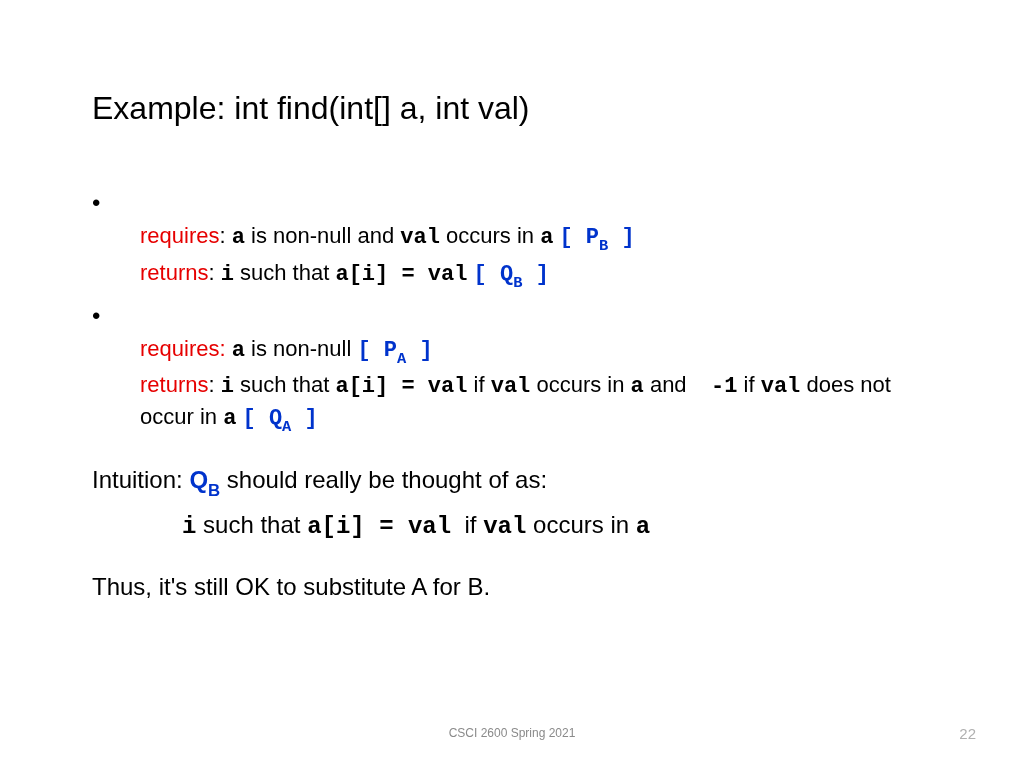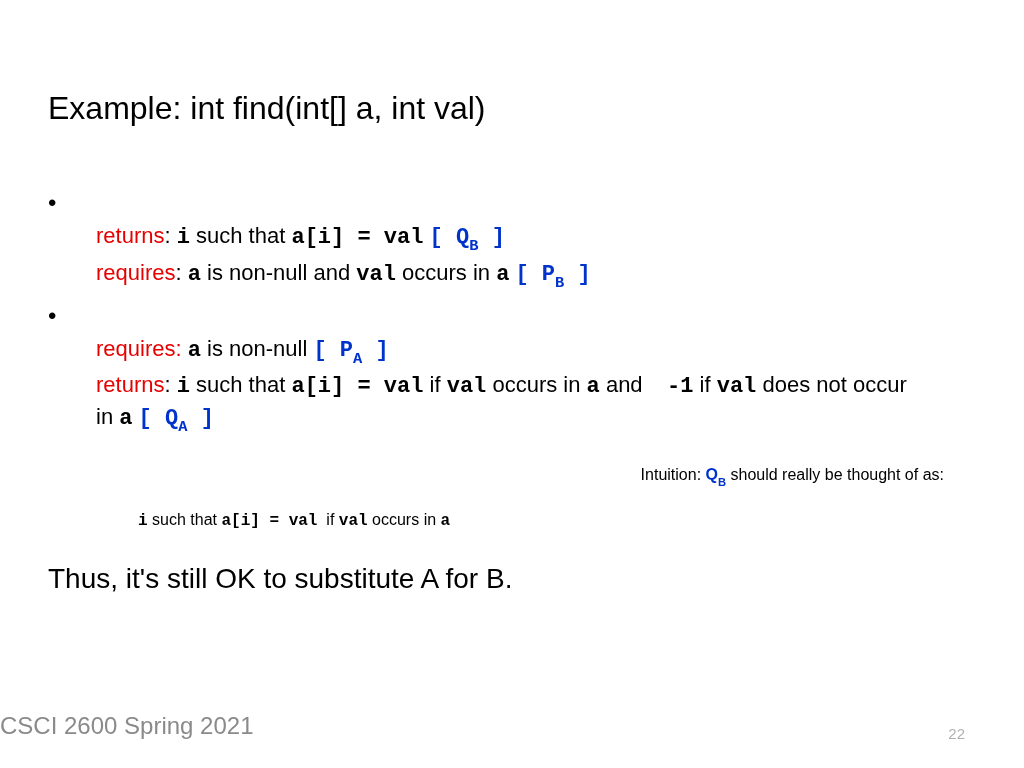--- a/index.html
+++ b/index.html
@@ -6,21 +6,21 @@
   body {
     width: 1024px;
     height: 768px;
     background: #fff;
     font-family: Arial, Helvetica, sans-serif;
     color: #000;
     position: relative;
     overflow: hidden;
   }
   .slide {
-    padding: 90px 80px 40px 48px;
+    padding: 90px 80px 40px 92px;
     width: 100%;
     height: 100%;
     position: relative;
   }
   .title {
     font-size: 32px;
     font-weight: normal;
     margin-bottom: 60px;
   }
   .content {
@@ -40,79 +40,79 @@
     font-size: 22px;
     margin-bottom: 2px;
   }
   .red { color: #e60000; }
   .blue { color: #0033cc; font-weight: bold; }
   .mono { font-family: "Courier New", Courier, monospace; font-weight: bold; }
   .subsc { font-size: 0.7em; vertical-align: sub; position: relative; top: 0.1em; }
   .gap { height: 26px; }
   .bottom-line {
     margin-top: 28px;
-    font-size: 28px;
+    font-size: 24px;
   }
   .intuition-sub {
     margin-left: 90px;
-    font-size: 16px;
-    margin-top: 20px;
+    font-size: 24px;
+    margin-top: 8px;
   }
   .footer-center {
     position: absolute;
     bottom: 28px;
     left: 0;
     width: 100%;
-    text-align: left;
-    font-size: 24px;
+    text-align: center;
+    font-size: 12px;
     color: #8a8a8a;
   }
   .footer-right {
     position: absolute;
     bottom: 26px;
-    right: 59px;
+    right: 48px;
     font-size: 15px;
     color: #b0b0b0;
   }
   .spec-a-returns {
     max-width: 820px;
   }
 </style>
 </head>
 <body>
 
 <div class="slide">
 
   <h1 class="title">Example: int find(int[] a, int val)</h1>
 
   <div class="content">
 
     <div class="bullet">
       <span class="bullet-marker">•</span>
     </div>
     <div class="sub">
-      <span class="red">returns</span><span>: </span><span class="mono">i</span><span> such that </span><span class="mono">a[i] = val</span> <span class="blue mono"><span>[ Q</span><span class="subsc">B</span><span> ]</span></span>
+      <span class="red">requires</span><span>: </span><span class="mono">a</span><span> is non-null and </span><span class="mono">val</span><span> occurs in </span><span class="mono">a</span> <span class="blue mono"><span>[ P</span><span class="subsc">B</span><span> ]</span></span>
     </div>
     <div class="sub">
-      <span class="red">requires</span><span>: </span><span class="mono">a</span><span> is non-null and </span><span class="mono">val</span><span> occurs in </span><span class="mono">a</span> <span class="blue mono"><span>[ P</span><span class="subsc">B</span><span> ]</span></span>
+      <span class="red">returns</span><span>: </span><span class="mono">i</span><span> such that </span><span class="mono">a[i] = val</span> <span class="blue mono"><span>[ Q</span><span class="subsc">B</span><span> ]</span></span>
     </div>
 
     <div class="bullet" style="margin-top:8px;">
       <span class="bullet-marker">•</span>
     </div>
     <div class="sub">
       <span class="red">requires:</span> <span class="mono">a</span><span> is non-null </span><span class="blue mono"><span>[ P</span><span class="subsc">A</span><span> ]</span></span>
     </div>
     <div class="sub spec-a-returns">
       <span class="red">returns</span><span>: </span><span class="mono">i</span><span> such that </span><span class="mono">a[i] = val</span><span> if </span><span class="mono">val</span><span> occurs in </span><span class="mono">a</span><span style="white-space:pre;"> and    </span><span class="mono">-1</span><span> if </span><span class="mono">val</span><span> does not occur in </span><span class="mono">a</span> <span class="blue mono"><span>[ Q</span><span class="subsc">A</span><span> ]</span></span>
     </div>
 
     <div class="gap"></div>
 
-    <div style="font-size:16px;text-align:right;">
+    <div style="font-size:24px;">
       <span>Intuition: </span><span class="blue"><span>Q</span><span class="subsc">B</span></span><span> should really be thought of as:</span>
     </div>
     <div class="intuition-sub">
       <span class="mono">i</span><span> such that </span><span class="mono">a[i] = val</span><span style="white-space:pre;">  if </span><span class="mono">val</span><span> occurs in </span><span class="mono">a</span>
     </div>
 
     <div class="bottom-line">Thus, it's still OK to substitute A for B.</div>
 
   </div>
 

